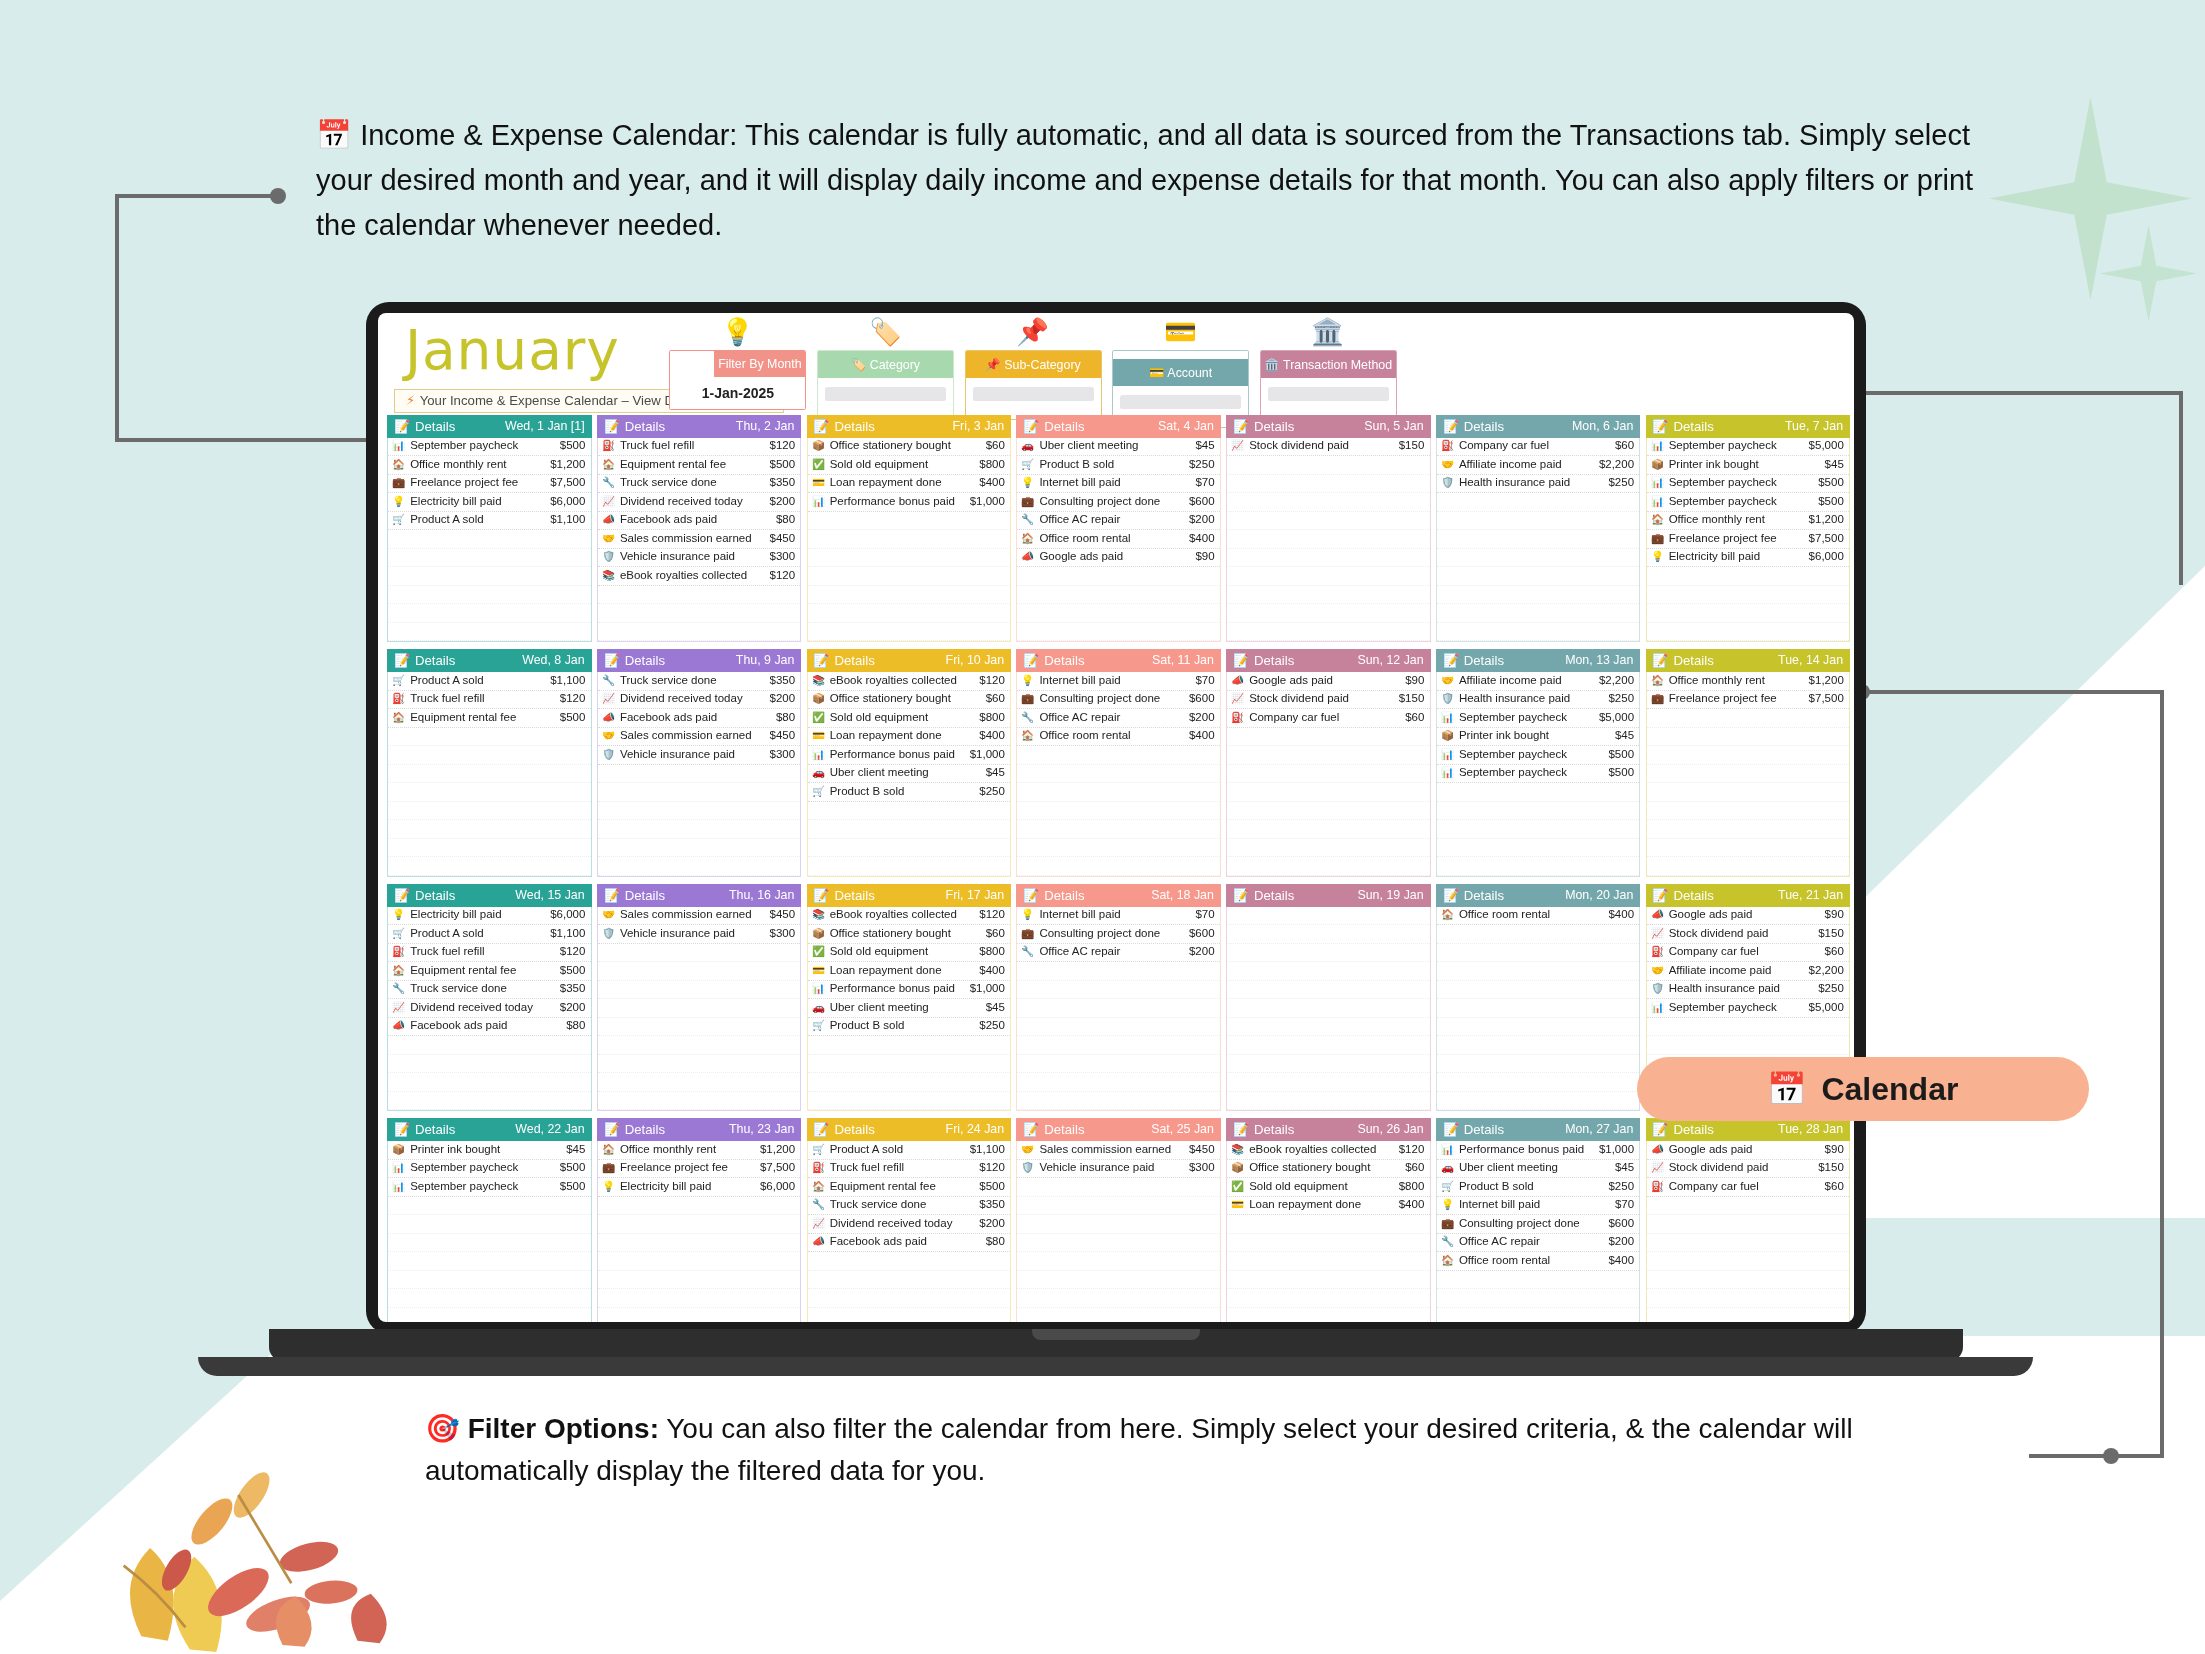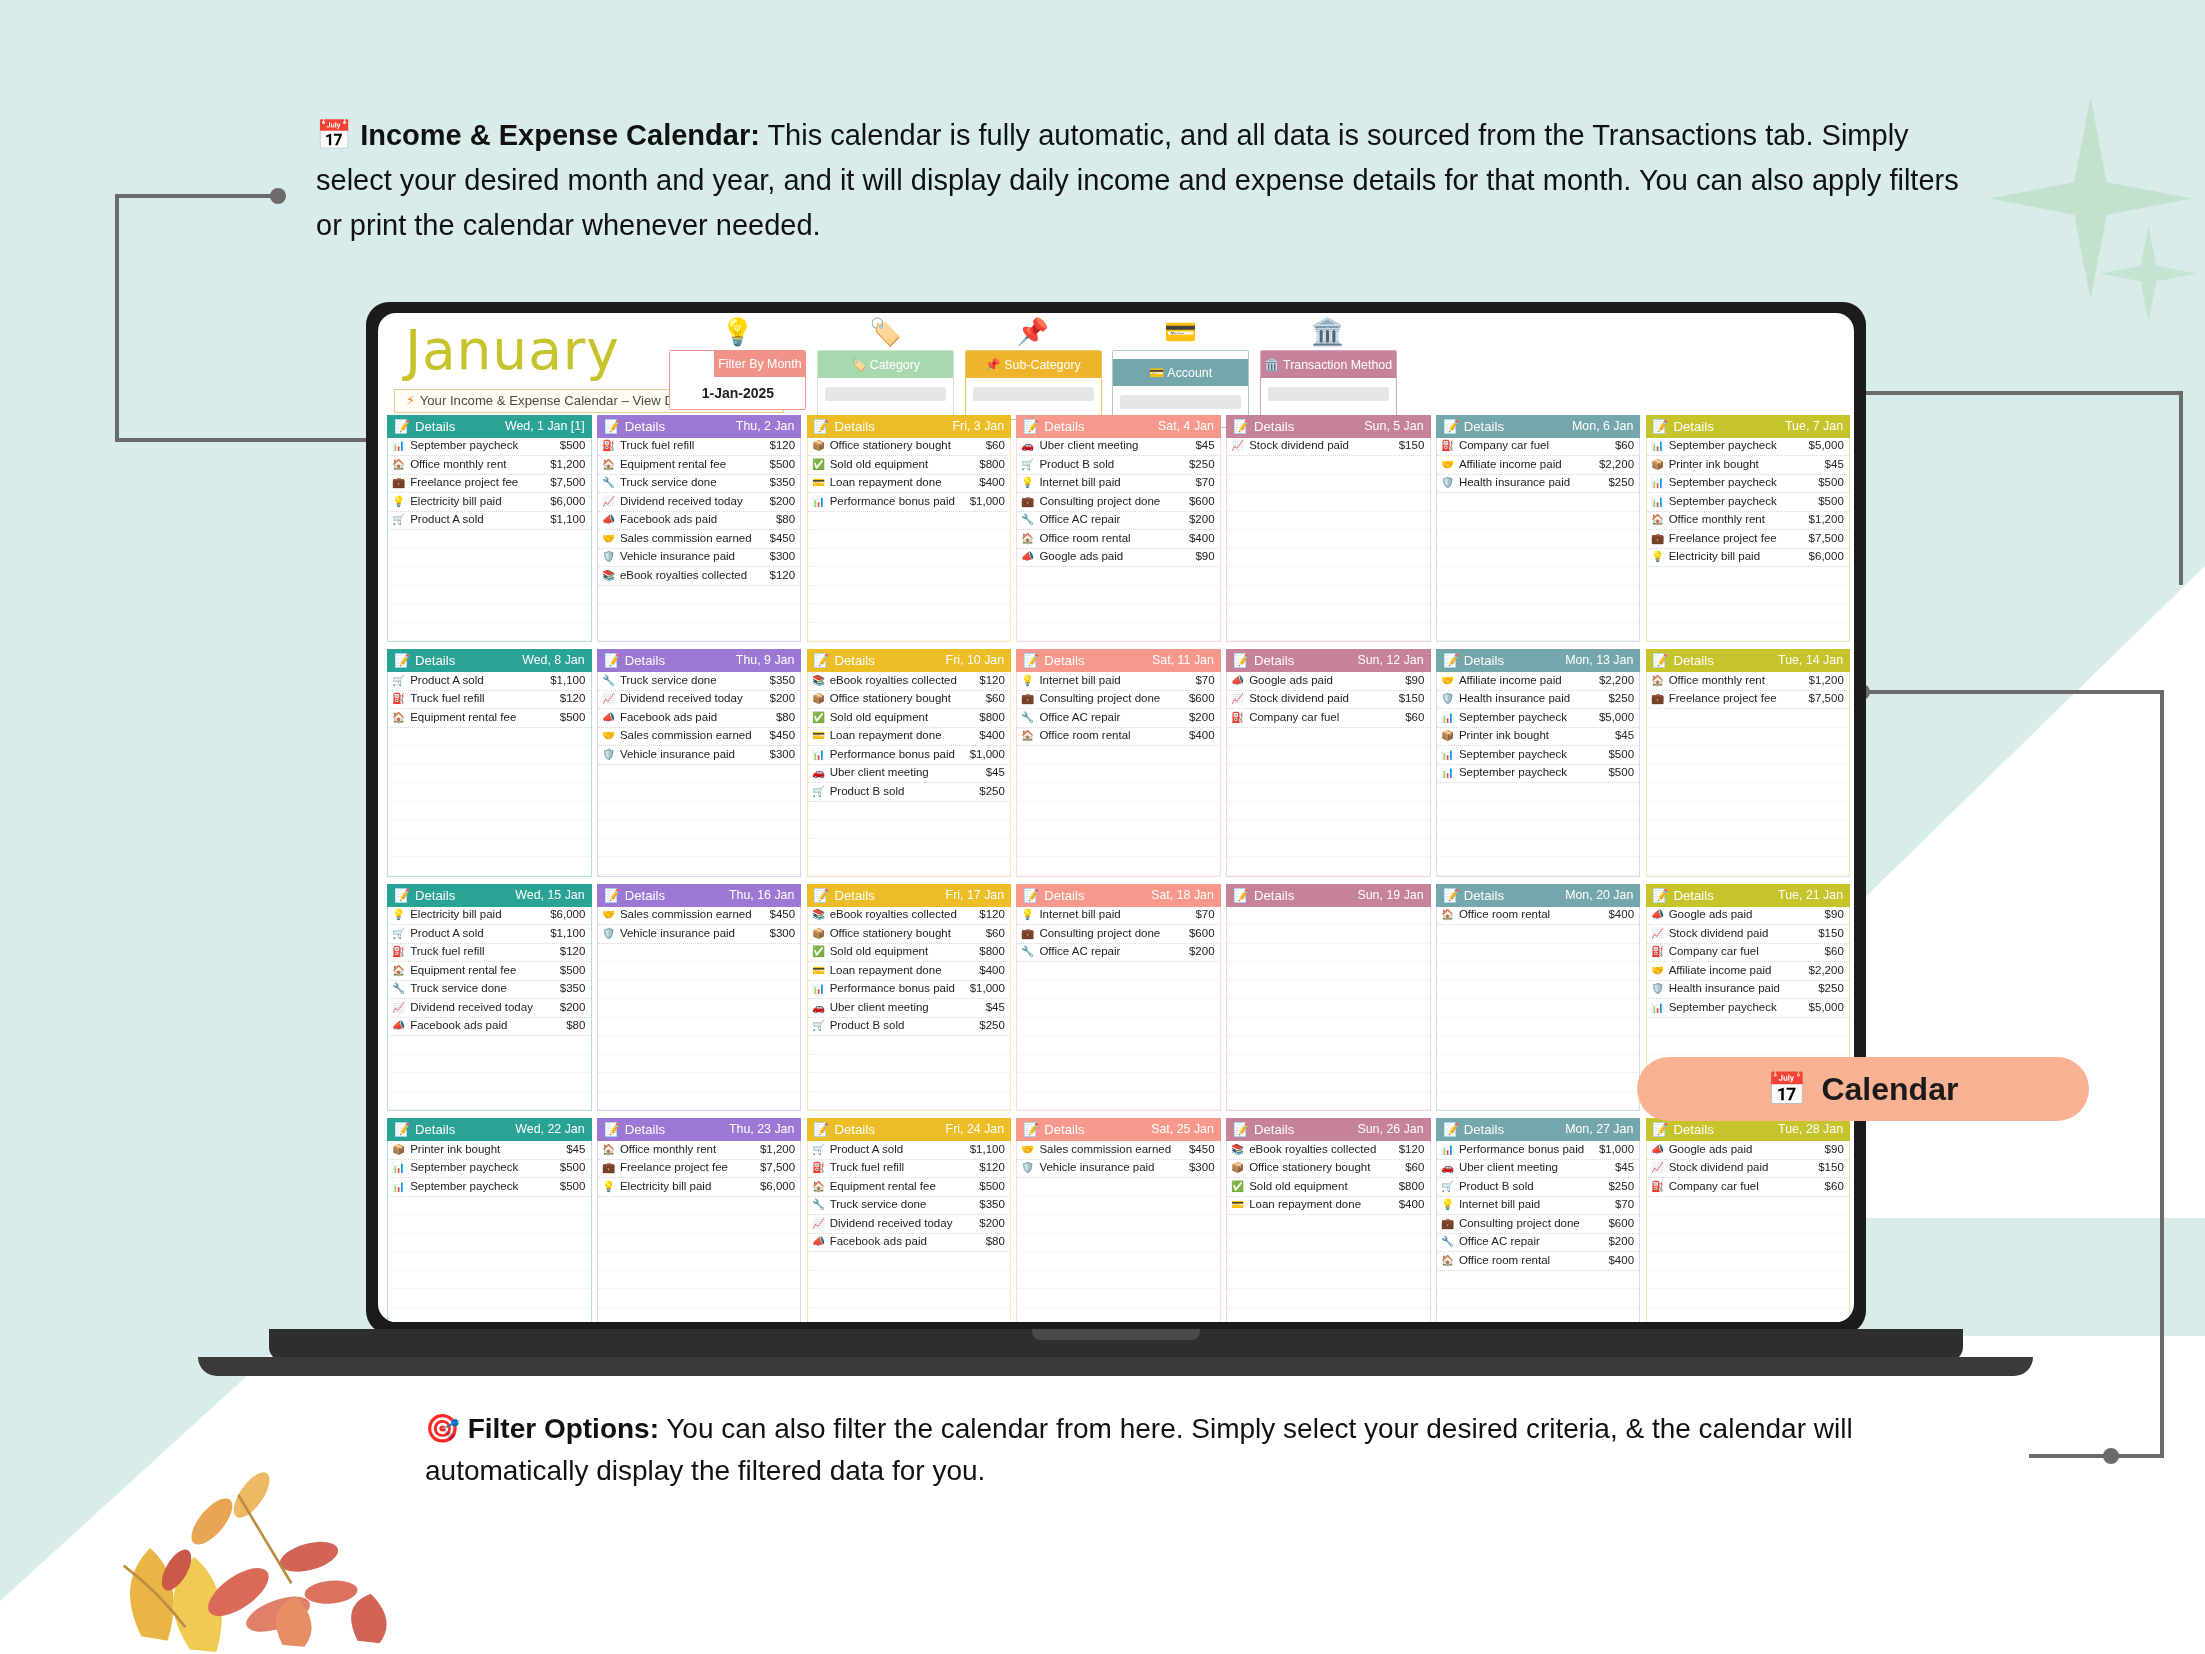--- a/index.html
+++ b/index.html
@@ -41,34 +41,34 @@
   
   .line { position: absolute; background: #6b6b6b; }
   .dot { position: absolute; width: 16px; height: 16px; border-radius: 50%; background: #6b6b6b; }
 
   
   .annot-top {
     position: absolute; left: 316px; top: 113px; width: 1659px;
     font-size: 29px; line-height: 1.55; color: #111;
     font-family: "Liberation Sans", sans-serif;
   }
-  .annot-top b { font-weight: 700; }
+  .annot-top b { font-weight: 400; }
 
   
   .laptop { position: absolute; left: 366px; top: 302px; width: 1500px; }
   .screen-bezel {
     width: 1500px; height: 1032px;
     background: #1b1b1b;
     border-radius: 23px;
     padding: 10.6px 12.4px 12.4px 12.4px;
   }
   .screen {
     width: 100%; height: 100%;
     background: #ffffff;
-    border-radius: 18px;
+    border-radius: 8px;
     overflow: hidden;
     position: relative;
   }
   .laptop-base {
     position: absolute; left: -97px; top: 1027px;
     width: 1694px; height: 32px;
     background: #2e2e2e;
     border-radius: 0 0 14px 14px;
   }
   .laptop-base2 {

